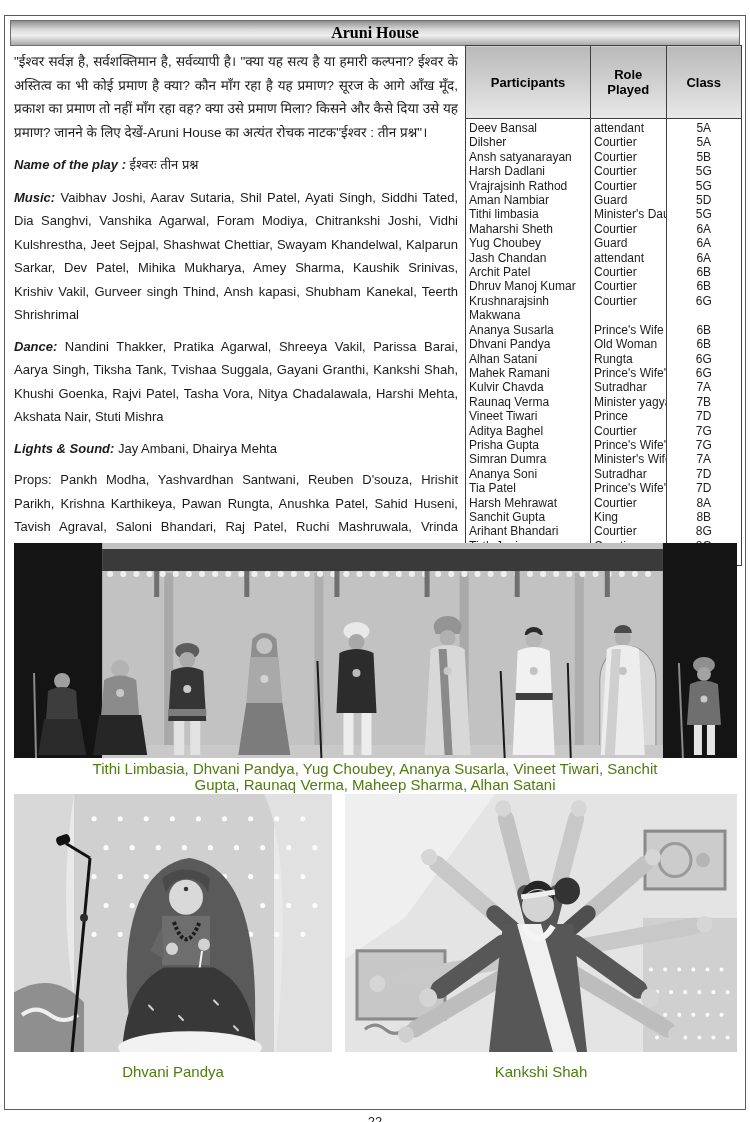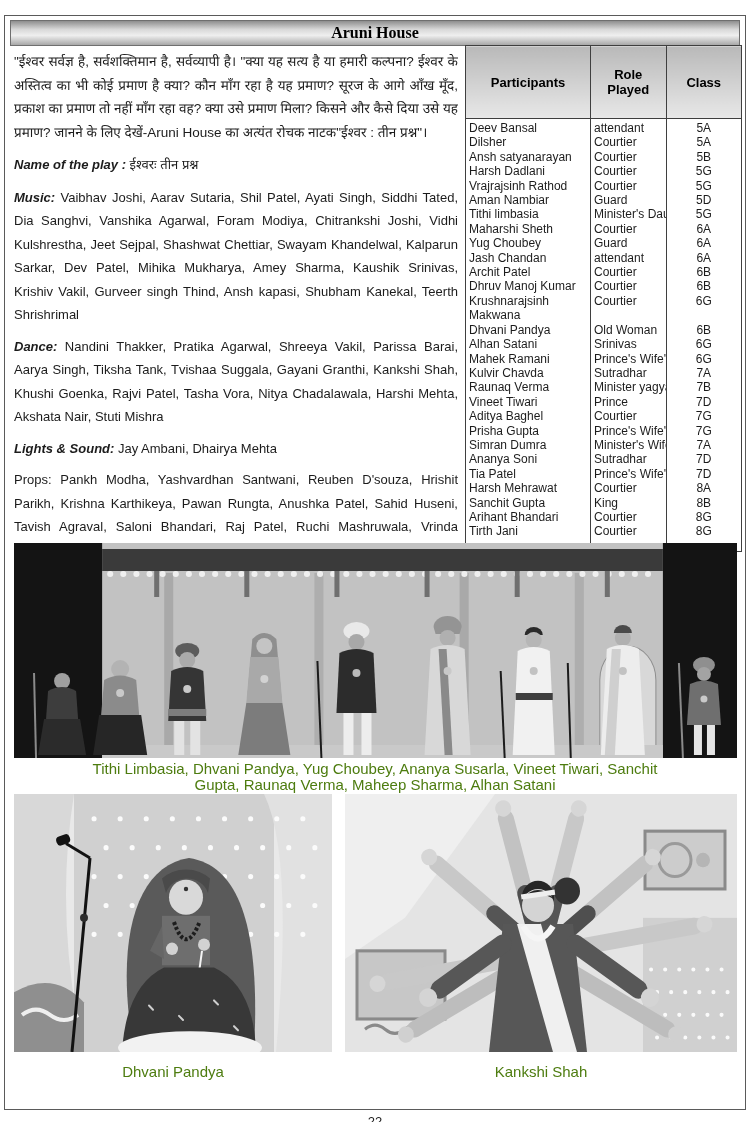--- a/index.html
+++ b/index.html
@@ -131,27 +131,32 @@
             <td class="col-name">Dhruv Manoj Kumar</td>
             <td class="col-role">Courtier</td>
             <td class="col-class">6B</td>
           </tr>
           <tr>
             <td class="col-name">Krushnarajsinh Makwana</td>
             <td class="col-role">Courtier</td>
             <td class="col-class">6G</td>
           </tr>
           <tr>
+            <td class="col-name">Ananya Susarla</td>
+            <td class="col-role">Prince's Wife</td>
+            <td class="col-class">6B</td>
+          </tr>
+          <tr>
             <td class="col-name">Dhvani Pandya</td>
             <td class="col-role">Old Woman</td>
             <td class="col-class">6B</td>
           </tr>
           <tr>
             <td class="col-name">Alhan Satani</td>
-            <td class="col-role">Srinivas</td>
+            <td class="col-role">Rungta</td>
             <td class="col-class">6G</td>
           </tr>
           <tr>
             <td class="col-name">Mahek Ramani</td>
             <td class="col-role">Prince's Wife's Friend</td>
             <td class="col-class">6G</td>
           </tr>
           <tr>
             <td class="col-name">Kulvir Chavda</td>
             <td class="col-role">Sutradhar</td>

